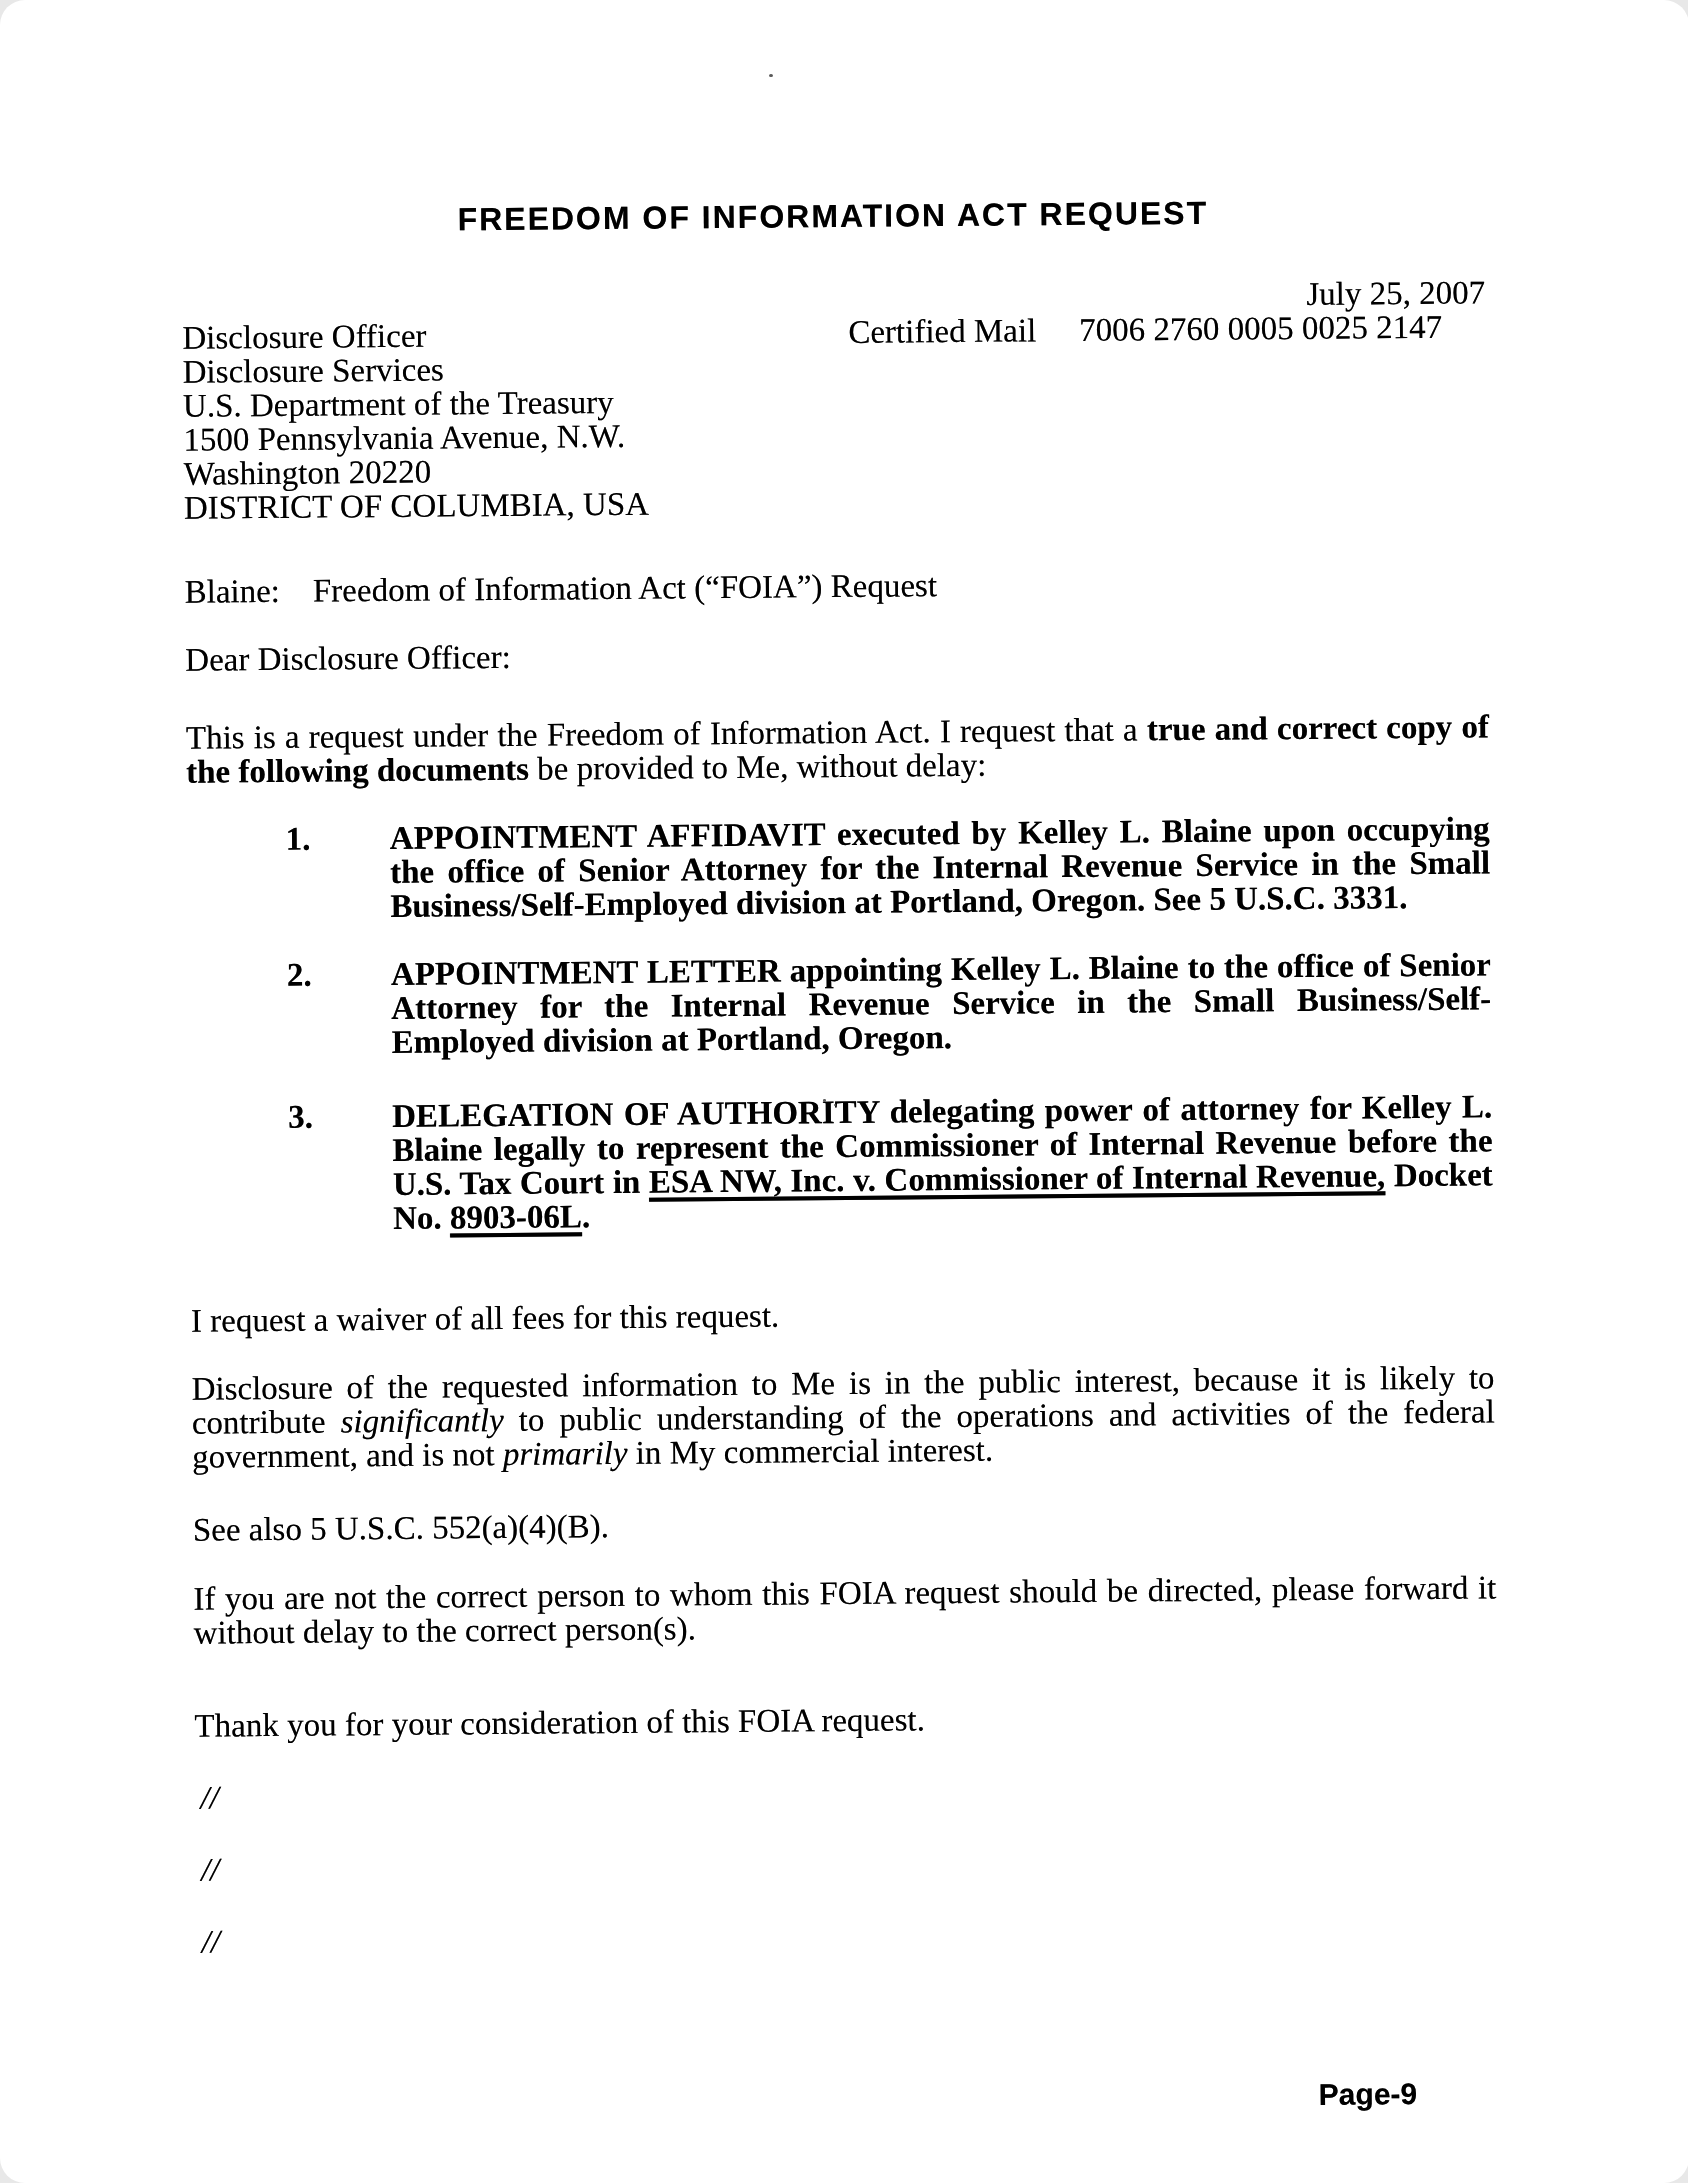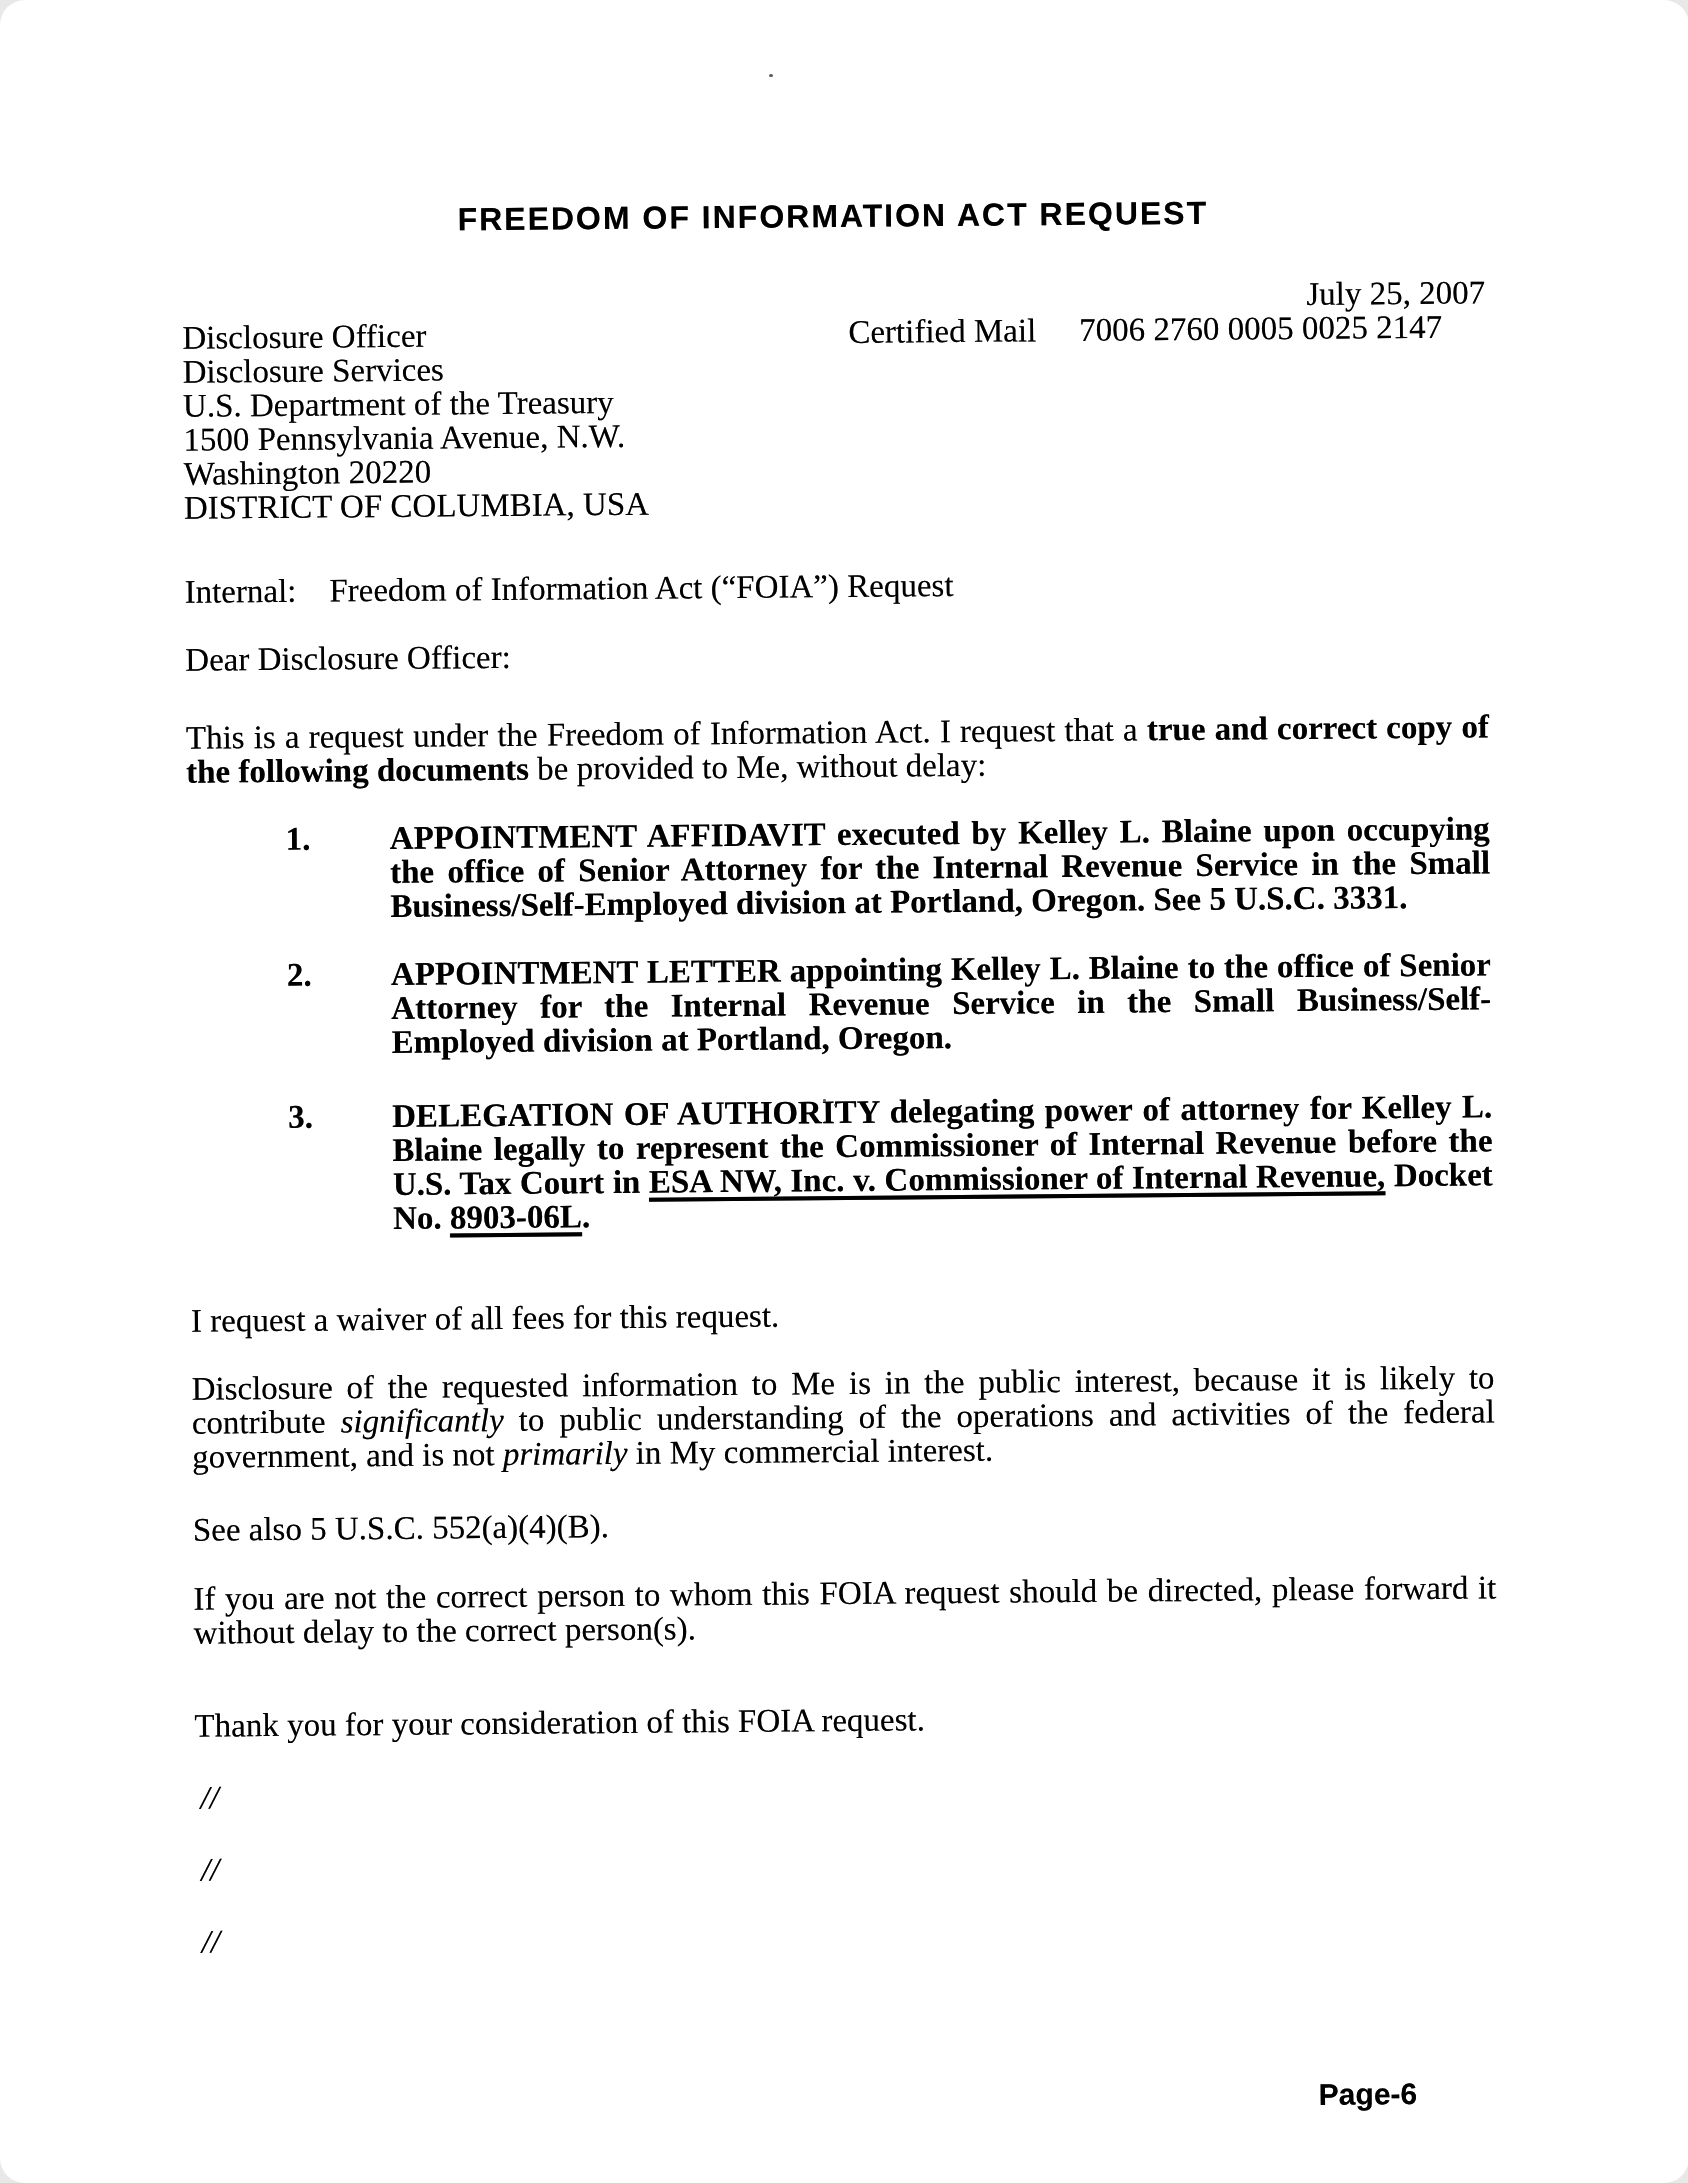--- a/index.html
+++ b/index.html
@@ -101,21 +101,21 @@
       </div>
       <div class="addr-line">Disclosure Officer</div>
       <div class="addr-line">Disclosure Services</div>
       <div class="addr-line">U.S. Department of the Treasury</div>
       <div class="addr-line">1500 Pennsylvania Avenue, N.W.</div>
       <div class="addr-line">Washington 20220</div>
       <div class="addr-line">DISTRICT OF COLUMBIA, USA</div>
     </div>
 
     <div class="subject-line">
-      <span>Internal:</span><span class="subject-text">Freedom of Information Act (“FOIA”) Request</span>
+      <span>Blaine:</span><span class="subject-text">Freedom of Information Act (“FOIA”) Request</span>
     </div>
 
     <div class="salutation-line">Dear Disclosure Officer:</div>
 
     <div class="para para-intro">
       <span>This is a request under the Freedom of Information Act.  I request that a </span><span class="bold">true and correct copy of the following documents</span><span> be provided to Me, without delay:</span>
     </div>
 
     <div class="item item-gap">
       <span class="item-num">1.</span>
@@ -141,21 +141,21 @@
     <div class="para para-see-also">See also 5 U.S.C. 552(a)(4)(B).</div>
 
     <div class="para para-forward">If you are not the correct person to whom this FOIA request should be directed, please forward it without delay to the correct person(s).</div>
 
     <div class="para para-thanks">Thank you for your consideration of this FOIA request.</div>
 
     <div class="slash-line first">//</div>
     <div class="slash-line">//</div>
     <div class="slash-line">//</div>
 
-    <div class="page-footer">Page-6</div>
+    <div class="page-footer">Page-9</div>
   </div>
 
   <div class="speck speck-1"></div>
   <div class="speck speck-2"></div>
   <div class="speck speck-3"></div>
   <div class="speck speck-4"></div>
 </div>
 
 
 </body></html>

